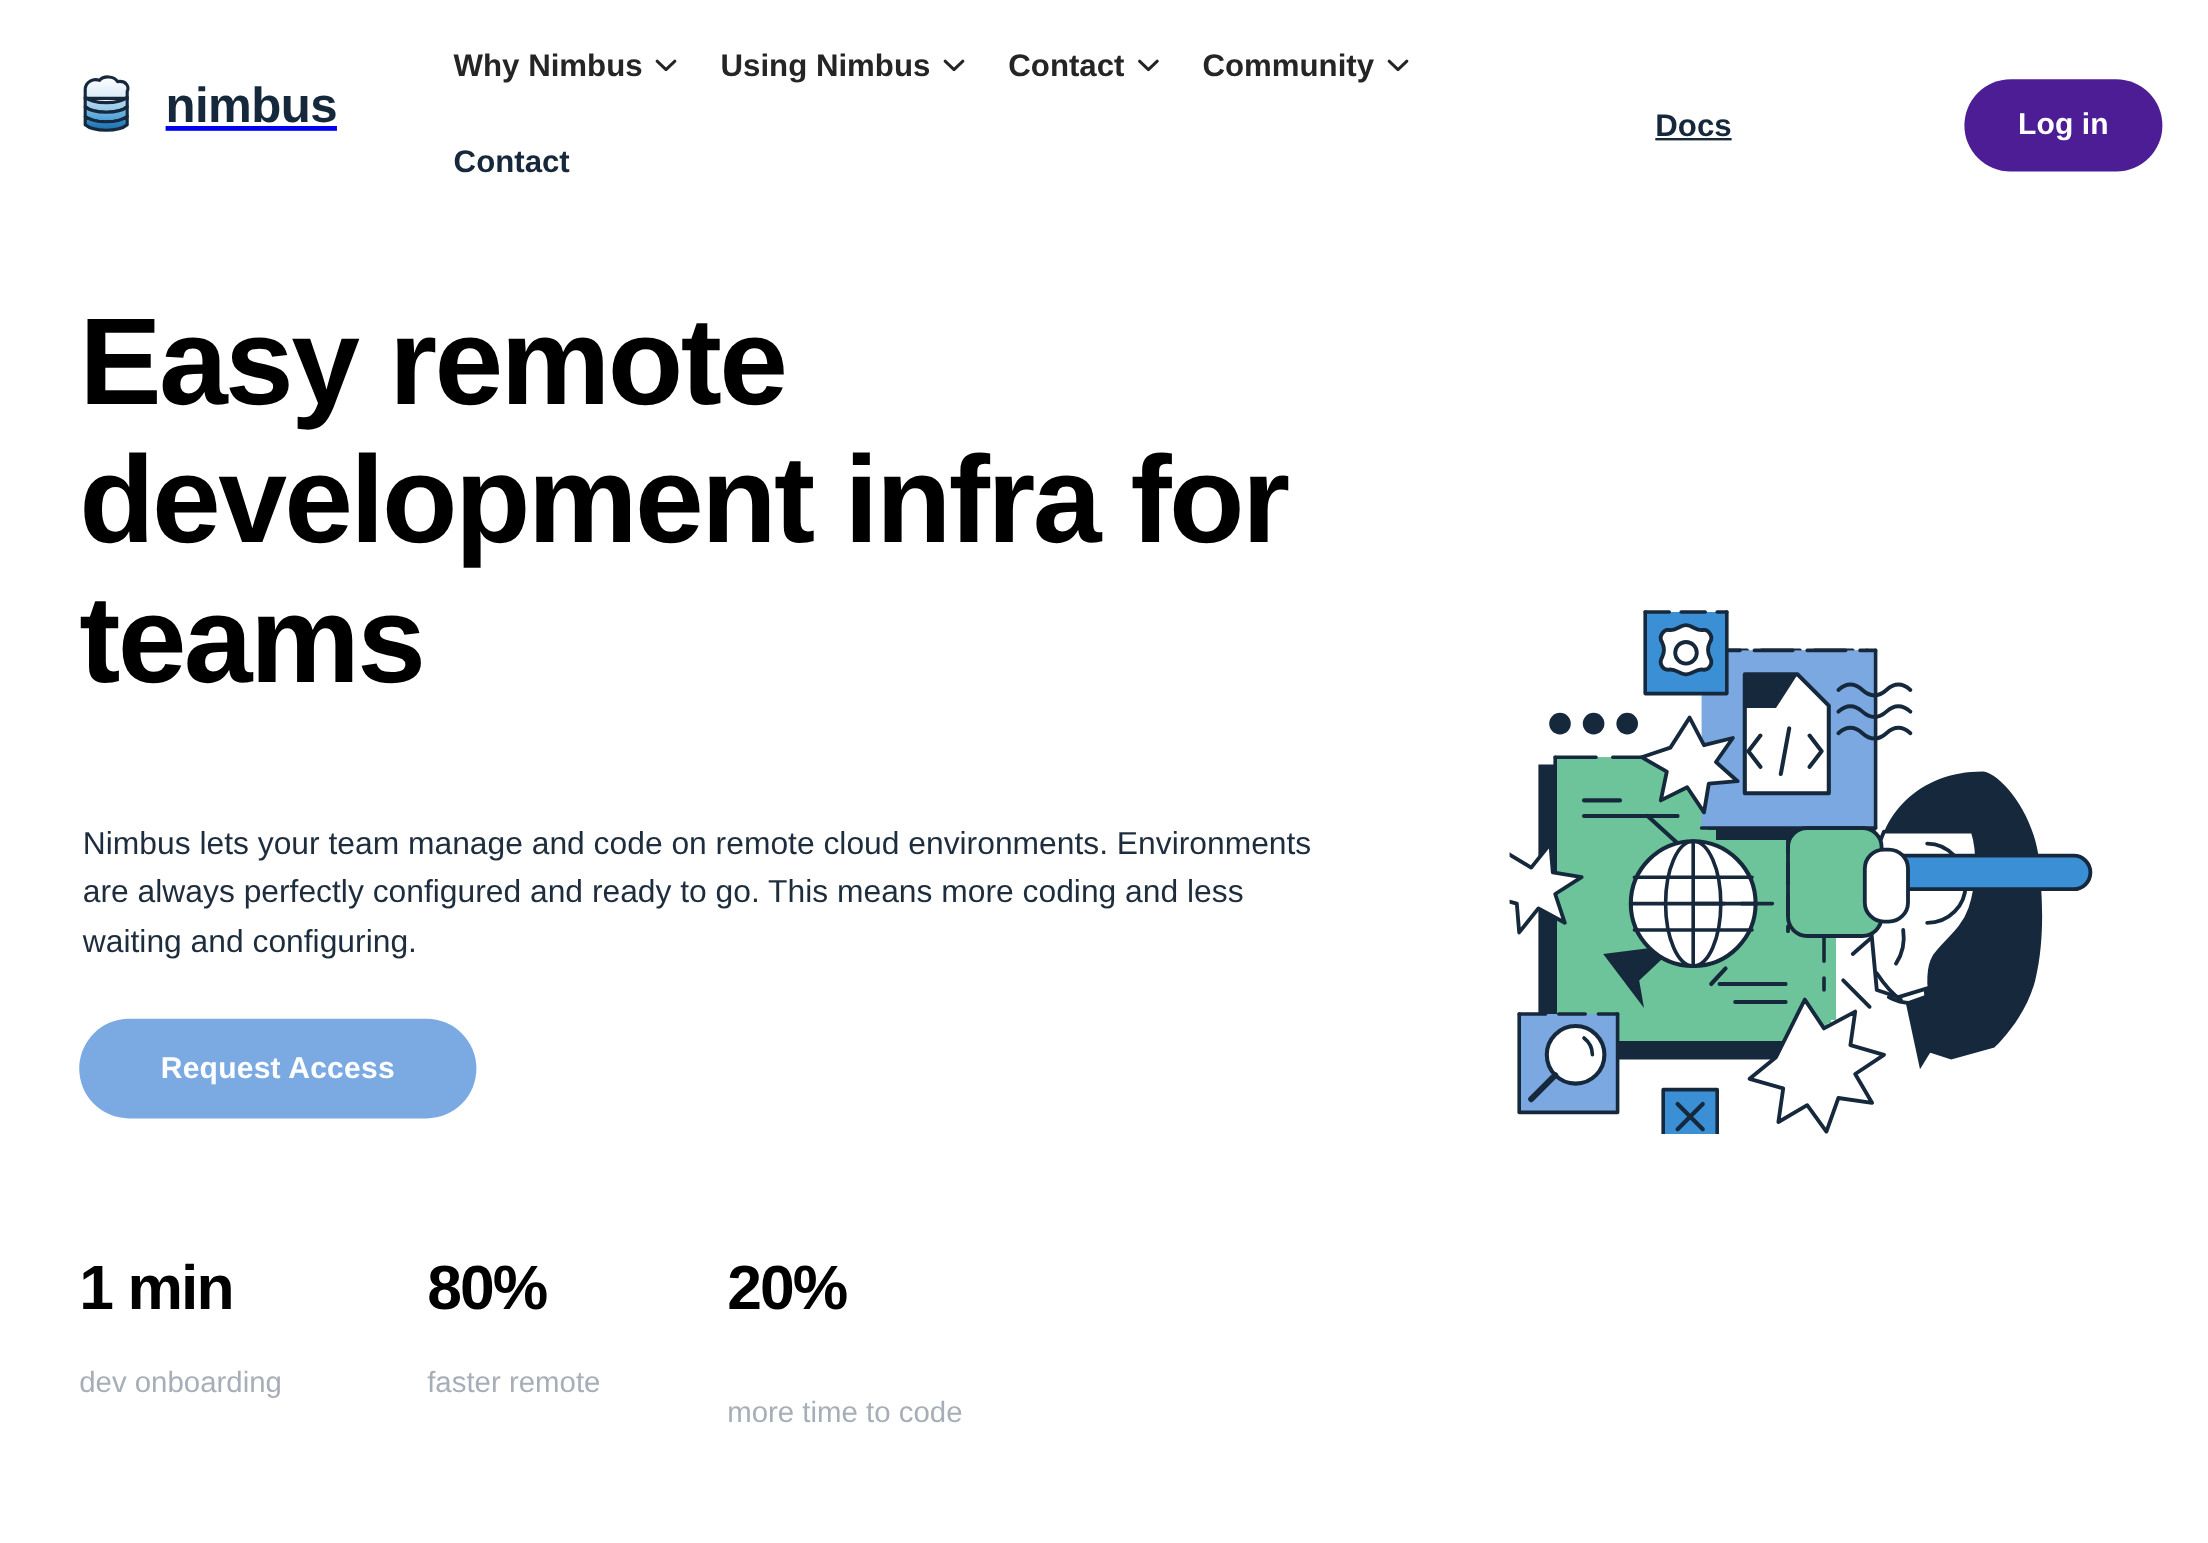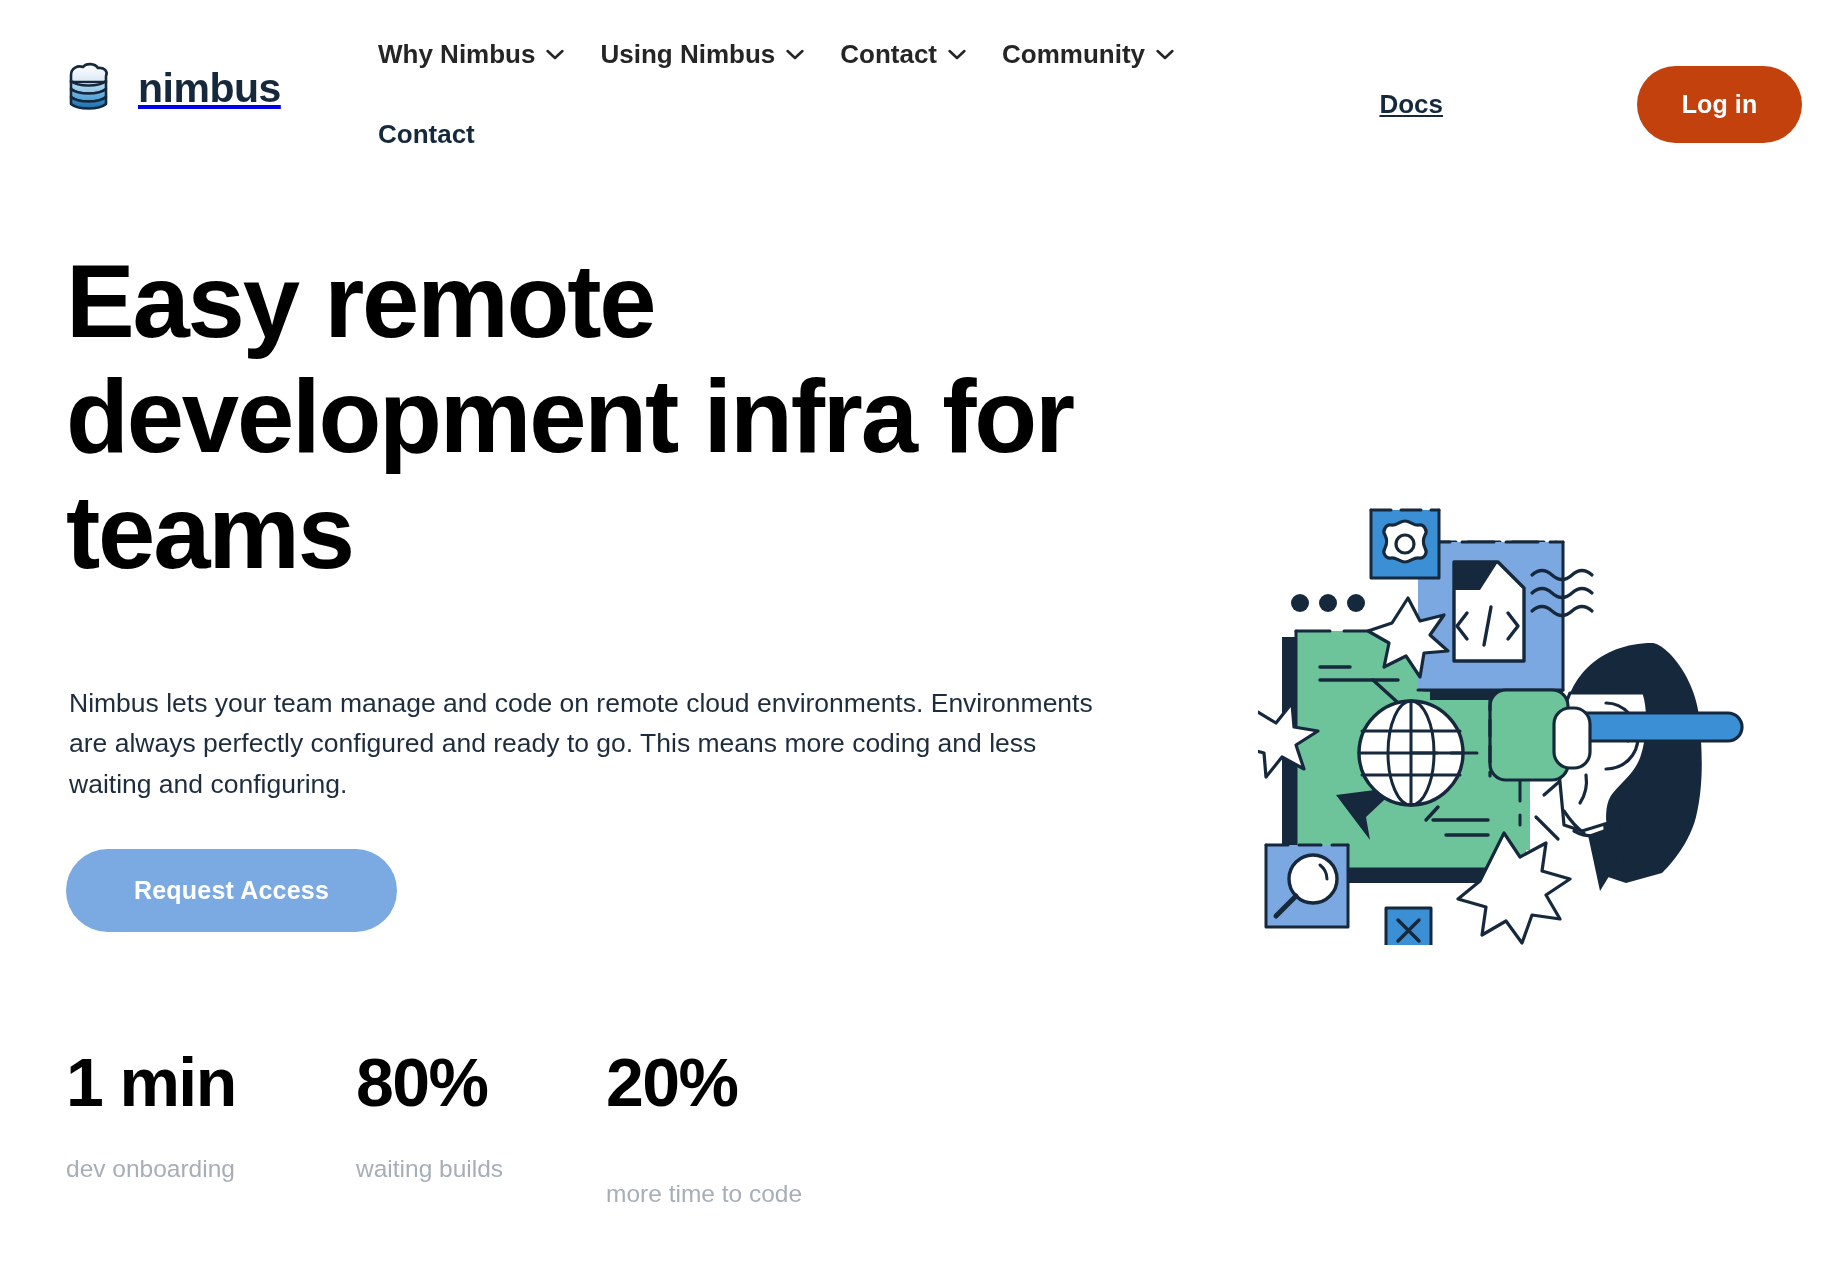--- a/index.html
+++ b/index.html
@@ -45,21 +45,21 @@
     position:absolute;right:0;top:0;width:640px;height:160px;
   }
   .docs-link{
     position:absolute;right:397px;top:89px;
     font-size:26px;font-weight:700;color:#16283C;
     cursor:pointer;white-space:nowrap;
   }
   .login-btn{
     position:absolute;right:38px;top:66px;
     width:165px;height:77px;border-radius:39px;
-    background:#c2410c;border:none;
+    background:#4c1d95;border:none;
     color:#ffffff;font-size:25px;font-weight:700;
     font-family:"Liberation Sans", sans-serif;
     cursor:pointer;
     display:flex;align-items:center;justify-content:center;
     letter-spacing:0.1px;
   }
 
   
   .hero-left{position:absolute;left:66px;top:244px;width:1060px;}
   .headline{
@@ -88,21 +88,21 @@
   
   .stats{
     position:absolute;left:66px;top:1048px;
     display:flex;align-items:flex-start;
   }
   .stat{display:flex;flex-direction:column;}
   .stat:nth-child(1){width:290px;}
   .stat:nth-child(2){width:250px;}
   .stat:nth-child(3){width:300px;gap:25px;}
   .stat-value{
-    font-size:68px;font-weight:700;color:#000000;
+    font-size:52px;font-weight:700;color:#000000;
     line-height:1.02;letter-spacing:-1.6px;
   }
   .stat-label{
     margin-top:37px;
     font-size:24.5px;color:#A7AEB7;font-weight:400;line-height:1.2;
   }
 
   
   .illustration{
     position:absolute;left:1258px;top:495px;
@@ -199,21 +199,21 @@
     <button class="cta-btn">Request Access</button>
   </section>
 
   <section class="stats">
     <div class="stat">
       <span class="stat-value">1 min</span>
       <span class="stat-label">dev onboarding</span>
     </div>
     <div class="stat">
       <span class="stat-value">80%</span>
-      <span class="stat-label">waiting builds</span>
+      <span class="stat-label">faster remote</span>
     </div>
     <div class="stat">
       <span class="stat-value">20%</span>
       <span class="stat-label">more time to code</span>
     </div>
   </section>
 
   <div class="illustration">
     <svg viewBox="0 0 560 450" xmlns="http://www.w3.org/2000/svg">
       <g stroke="#16283C" stroke-width="3" stroke-linecap="round" stroke-linejoin="round" fill="none">

